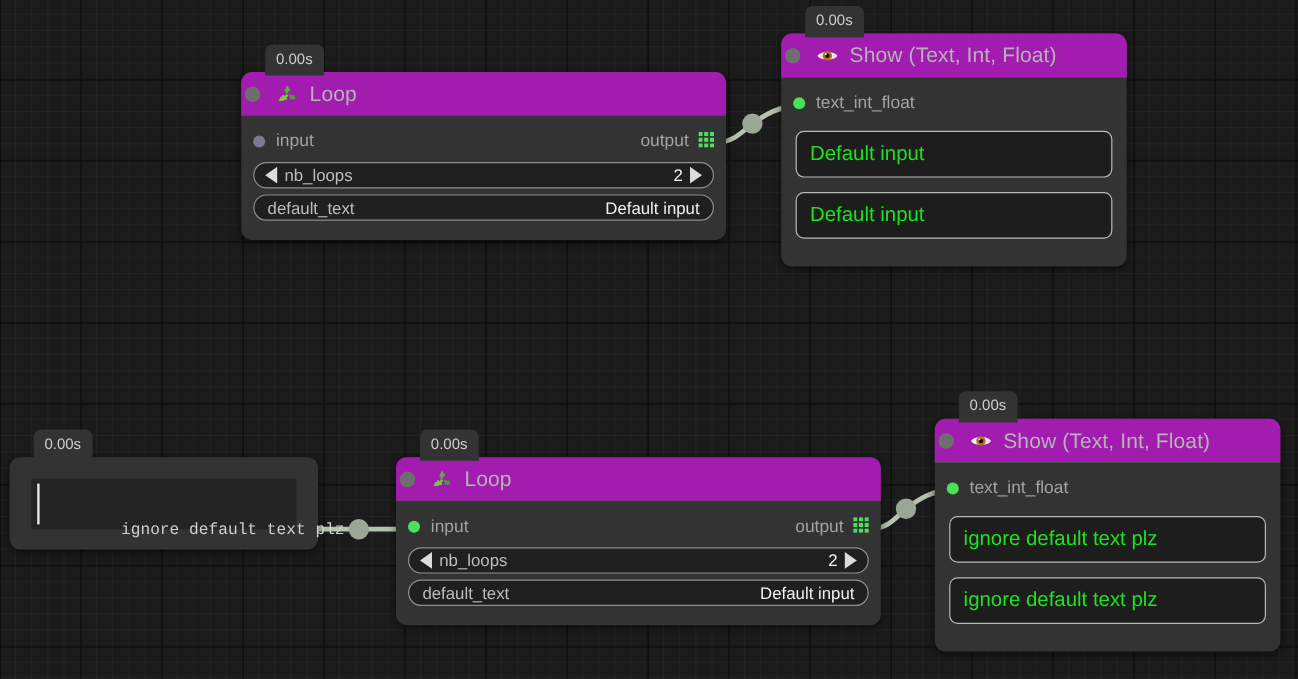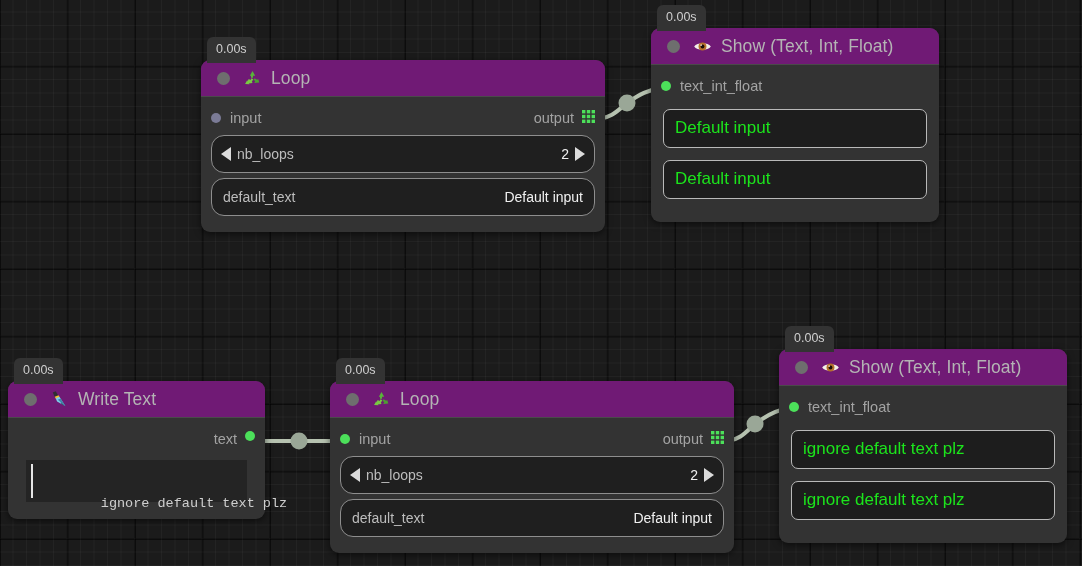--- a/index.html
+++ b/index.html
@@ -27,34 +27,34 @@
   
   .node{
     position:absolute;
     background:#333333;
     border-radius:9px;
     box-shadow:0 2px 7px rgba(0,0,0,.55);
     z-index:5;
   }
   .time-badge{
     position:absolute;
-    top:-23px;left:6px;
+    top:-23px;left:20px;
     background:#333333;
     color:#cfcfcf;
     font-size:12.5px;
     line-height:1;
     padding:6px 9px 7px 9px;
     border-radius:6px 6px 0 0;
     white-space:nowrap;
   }
   .node-header{
     display:flex;align-items:center;
     height:37px;
-    padding:0 16px;
-    background:#701a75;
+    padding:0 3px;
+    background:#a21caf;
     border-radius:9px 9px 0 0;
     border-bottom:1px solid #4a4a4a;
     box-sizing:border-box;
   }
   .hdr-dot{
     width:13px;height:13px;border-radius:50%;
     background:#6e6e6e;flex:none;margin-right:13px;
   }
   .hdr-icon{width:19px;height:19px;flex:none;margin-right:9px;display:block;}
   .hdr-title{
@@ -72,21 +72,21 @@
   .port-right{display:flex;gap:8px;}
   .port-dot{width:10px;height:10px;border-radius:50%;flex:none;}
   .port-dot.green{background:#4ce05a;}
   .port-dot.idle{background:#7b7b96;}
   .port-label{color:#a3a3a3;font-size:14.5px;}
   .grid-icon{display:block;width:13px;height:13px;}
 
   
   .pill{
     display:flex;align-items:center;justify-content:space-between;
-    height:38px;margin:5px 0;
+    height:22px;margin:5px 0;
     background:#1f1f1f;
     border:1px solid #8e8e8e;
     border-radius:13px;
     padding:0 11px;
     box-sizing:border-box;
     color:#e2e2e2;font-size:14px;
   }
   .pill .pname{color:#bdbdbd;}
   .pill .pval{color:#f0f0f0;}
   .pill.stepper{padding:0 9px;}
@@ -226,38 +226,21 @@
           <span class="port-label">text_int_float</span>
         </span>
       </div>
       <div class="valbox">Default input</div>
       <div class="valbox">Default input</div>
     </div>
   </div>
 
   <div class="node" id="node-write-text">
     <div class="time-badge">0.00s</div>
-    <div class="node-header">
-      <span class="hdr-dot"></span>
-      <svg class="hdr-icon" viewBox="0 0 24 24">
-        <path d="M3.5 3.2 L7.2 1.5 L10.6 7.4 L6.2 9.3 Z" fill="#2f2f33"></path>
-        <path d="M6.0 8.6 L10.8 6.6 L12.2 9.0 L7.4 11.0 Z" fill="#f2c230"></path>
-        <path d="M7.2 10.4 L12.0 8.4 L19.5 20.5 L9.0 14.4 Z" fill="#7fd0ee"></path>
-        <path d="M9.8 12.3 L13.4 10.8 L19.5 20.6 Z" fill="#3f86a8"></path>
-        <path d="M13.2 15.2 L19.6 20.7 L14.9 18.0 Z" fill="#1b3a4a"></path>
-      </svg>
-      <span class="hdr-title">Write Text</span>
-    </div>
-    <div class="node-body">
-      <div class="ports-row" style="justify-content:flex-end;">
-        <span class="port-right">
-          <span class="port-label">text</span>
-          <span class="port-dot green"></span>
-        </span>
-      </div>
+    <div class="node-body">
       <div class="textbox">
         <span class="caret"></span>
         <span placeholder="">ignore default text plz</span>
       </div>
     </div>
   </div>
 
   <div class="node" id="node-loop-bottom">
     <div class="time-badge">0.00s</div>
     <div class="node-header">

